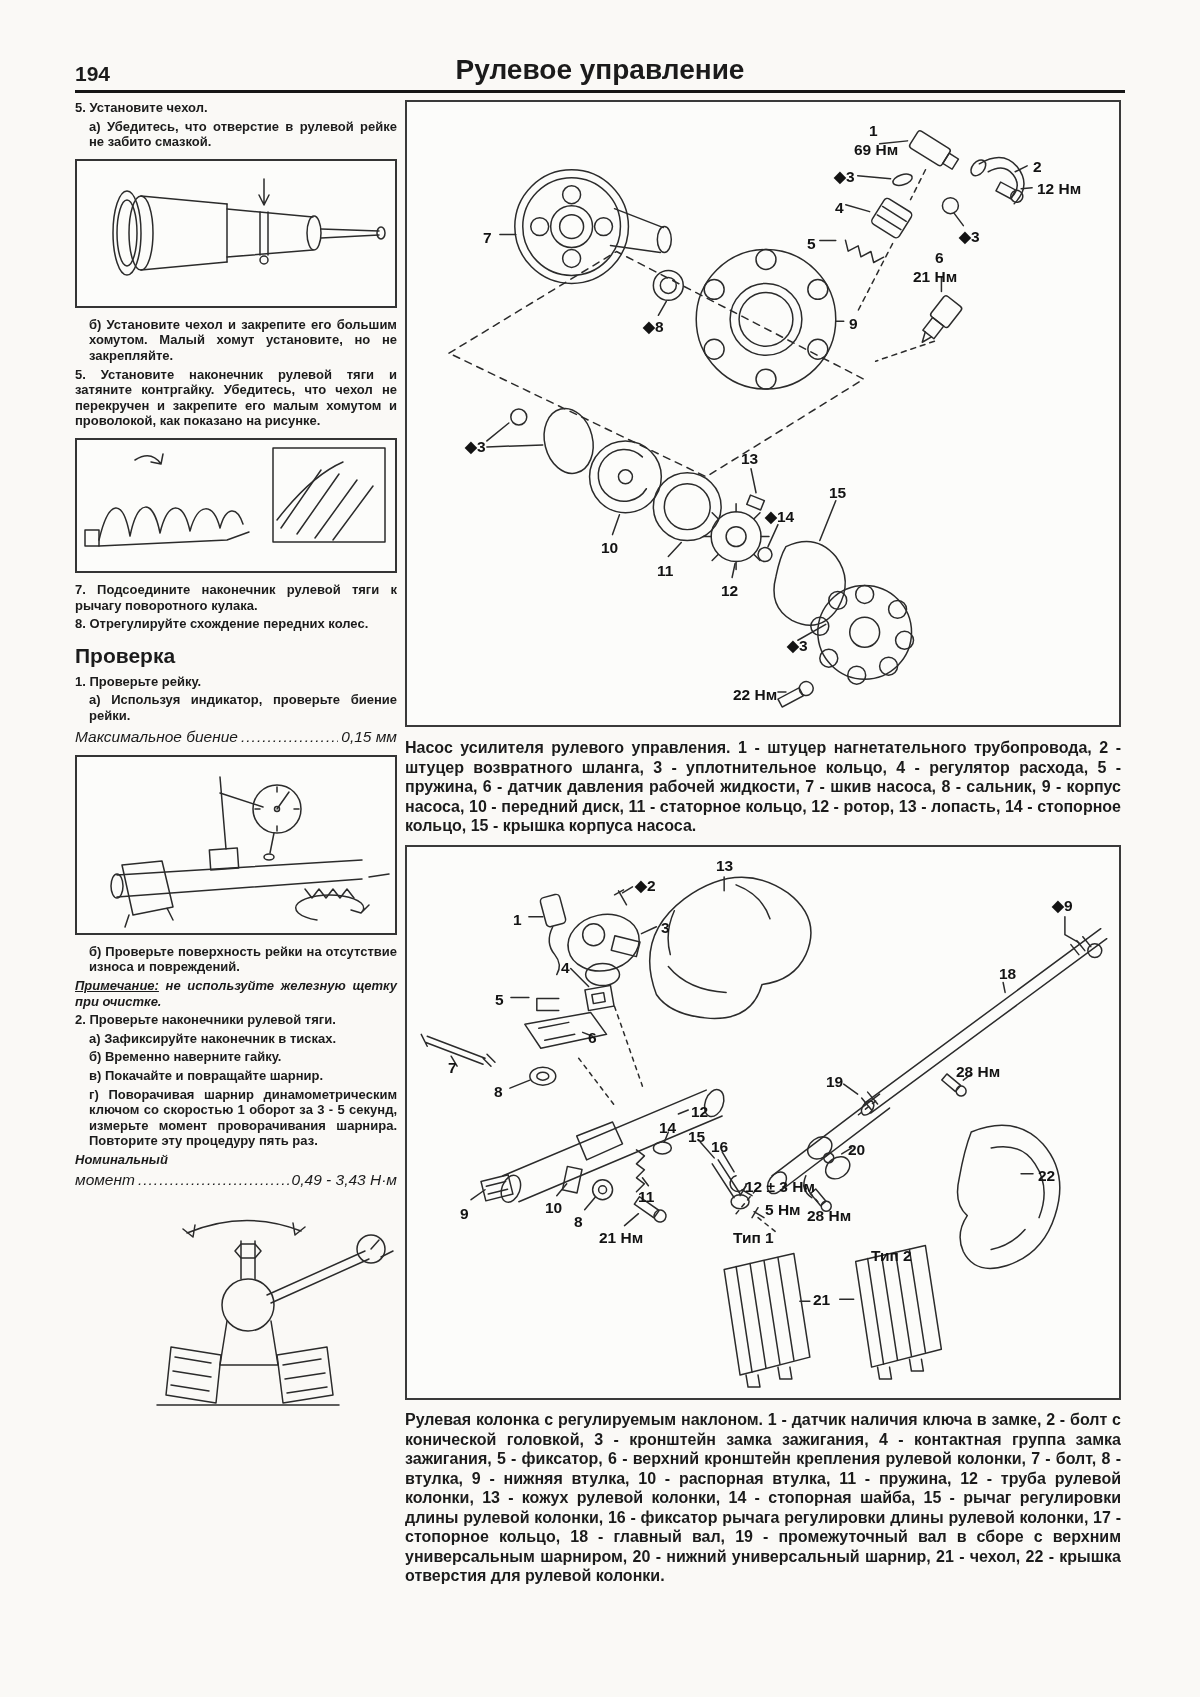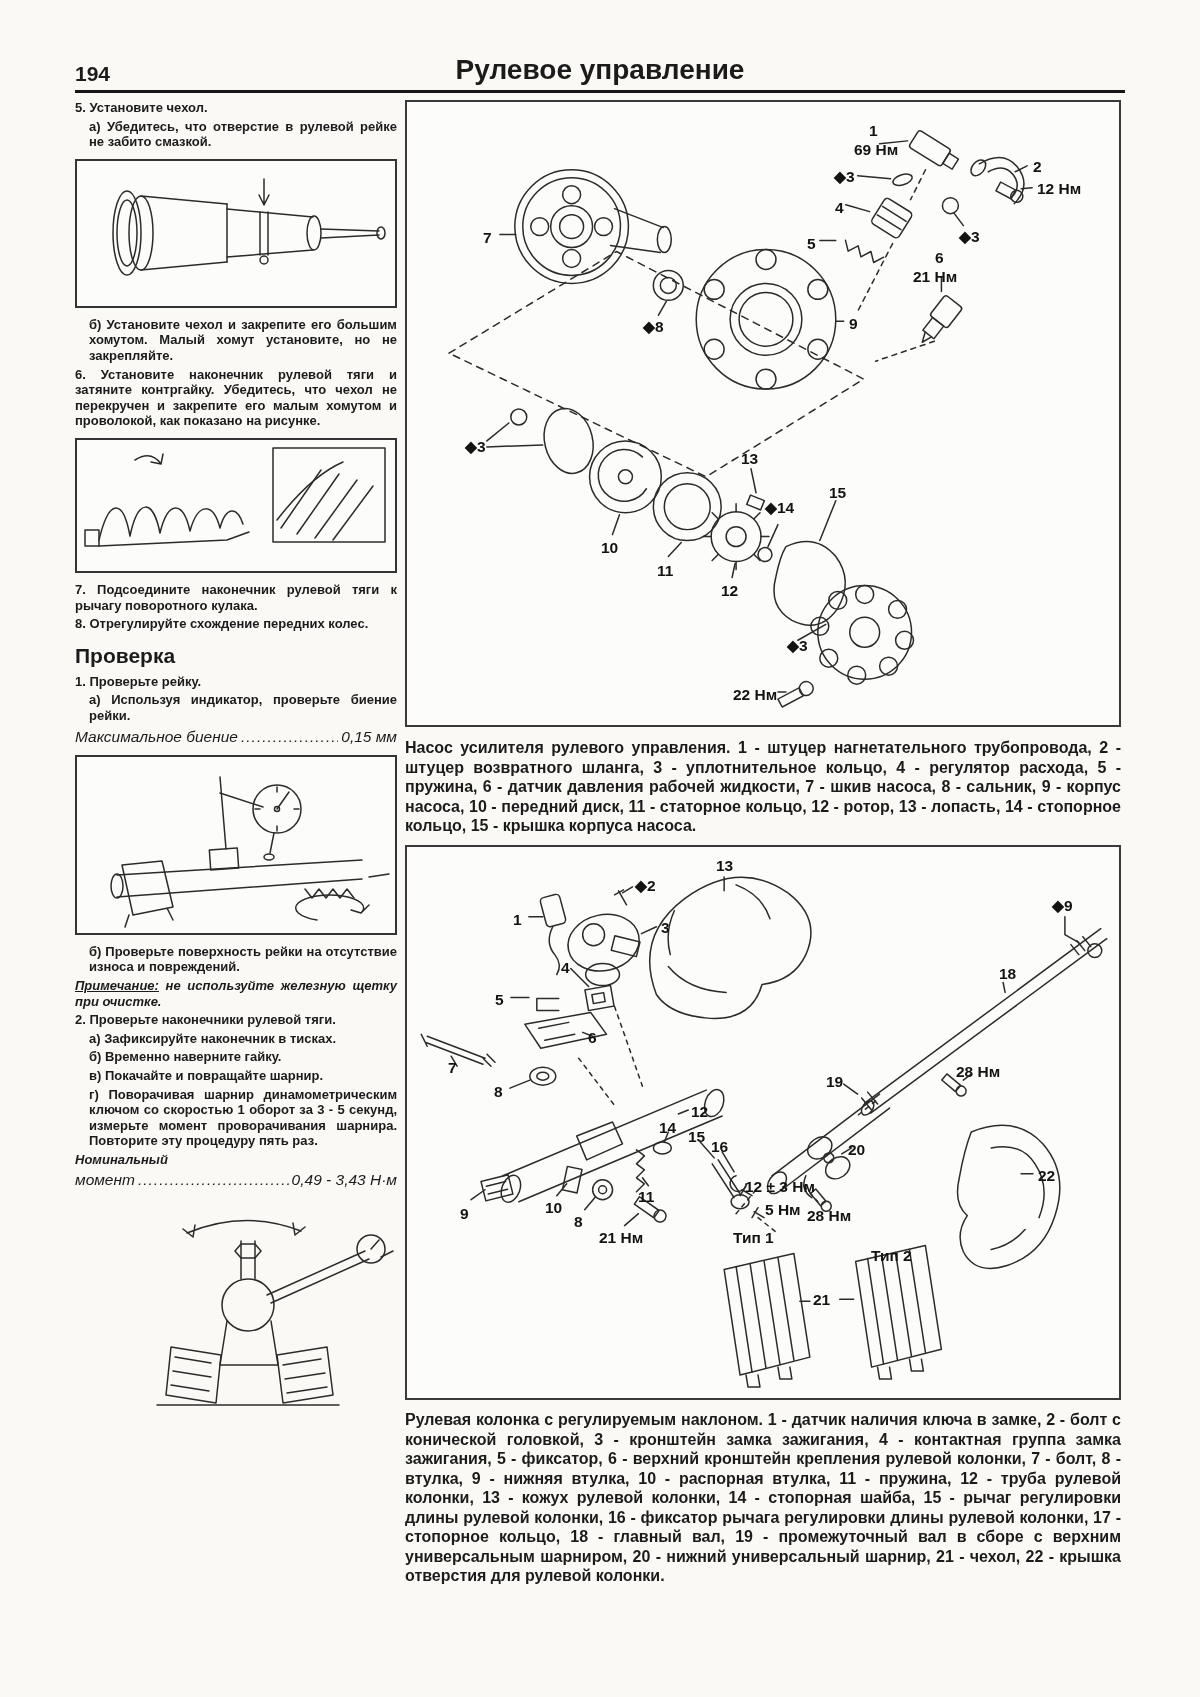--- a/index.html
+++ b/index.html
@@ -57,21 +57,21 @@
       <ellipse cx="237" cy="72" rx="7" ry="17"></ellipse>
       <path d="M183,51 L183,94 M191,51 L191,94"></path>
       <circle cx="187" cy="99" r="4"></circle>
       <path d="M187,18 L187,42 M182,34 L187,44 L192,34"></path>
       <path d="M244,68 L302,70 M244,77 L302,74"></path>
       <ellipse cx="304" cy="72" rx="4" ry="6"></ellipse>
     </svg>
   </div>
 
   <div class="p sub">б) Установите чехол и закрепите его большим хомутом. Малый хомут установите, но не закрепляйте.</div>
-  <div class="p">6. Установите наконечник рулевой тяги и затяните контргайку. Убедитесь, что чехол не перекручен и закрепите его малым хомутом и проволокой, как показано на рисунке.</div>
+  <div class="p">5. Установите наконечник рулевой тяги и затяните контргайку. Убедитесь, что чехол не перекручен и закрепите его малым хомутом и проволокой, как показано на рисунке.</div>
 
   <div class="figbox" style="height:135px;">
     <svg class="art" width="318" height="131" viewBox="0 0 318 131">
       <path d="M8,90 h14 v16 H8 z"></path>
       <path d="M22,100 C32,58 46,58 53,96 C61,58 76,58 83,93 C91,60 106,60 113,91 C121,62 136,62 143,88 C149,66 160,66 166,84"></path>
       <path d="M22,106 L150,100 L172,92"></path>
       <path d="M58,20 q16,-10 26,4 M84,24 l2,-10 M84,24 l-10,-2"></path>
       <rect x="196" y="8" width="112" height="94"></rect>
       <path d="M204,88 L244,30 M220,94 L262,34 M238,98 L280,40 M256,100 L296,46"></path>
       <path d="M200,80 q34,-44 66,-58"></path>
@@ -255,21 +255,21 @@
       <div class="callout" style="left: 528px; top: 147px;">6</div>
       <div class="callout" style="left: 506px; top: 166px;">21 Нм</div>
       <div class="callout" style="left: 76px; top: 127px;">7</div>
       <div class="callout" style="left: 236px; top: 216px;">◆8</div>
       <div class="callout" style="left: 442px; top: 213px;">9</div>
       <div class="callout" style="left: 58px; top: 336px;">◆3</div>
       <div class="callout" style="left: 194px; top: 437px;">10</div>
       <div class="callout" style="left: 250px; top: 460px;">11</div>
       <div class="callout" style="left: 314px; top: 480px;">12</div>
       <div class="callout" style="left: 334px; top: 348px;">13</div>
-      <div class="callout" style="left: 358px; top: 397px;">◆14</div>
+      <div class="callout" style="left: 358px; top: 406px;">◆14</div>
       <div class="callout" style="left: 422px; top: 382px;">15</div>
       <div class="callout" style="left: 380px; top: 535px;">◆3</div>
       <div class="callout" style="left: 326px; top: 584px;">22 Нм</div>
     </div>
 
   <div class="cap" style="left:0;top:638px;">Насос усилителя рулевого управления. 1 - штуцер нагнетательного трубопровода, 2 - штуцер возвратного шланга, 3 - уплотнительное кольцо, 4 - регулятор расхода, 5 - пружина, 6 - датчик давления рабочей жидкости, 7 - шкив насоса, 8 - сальник, 9 - корпус насоса, 10 - передний диск, 11 - статорное кольцо, 12 - ротор, 13 - лопасть, 14 - стопорное кольцо, 15 - крышка корпуса насоса.</div>
 
   <div class="figabs" style="left:0;top:745px;width:716px;height:555px;">
     <svg class="art" width="712" height="551" viewBox="0 0 714 553">
       <g transform="rotate(-15 150 70)">

